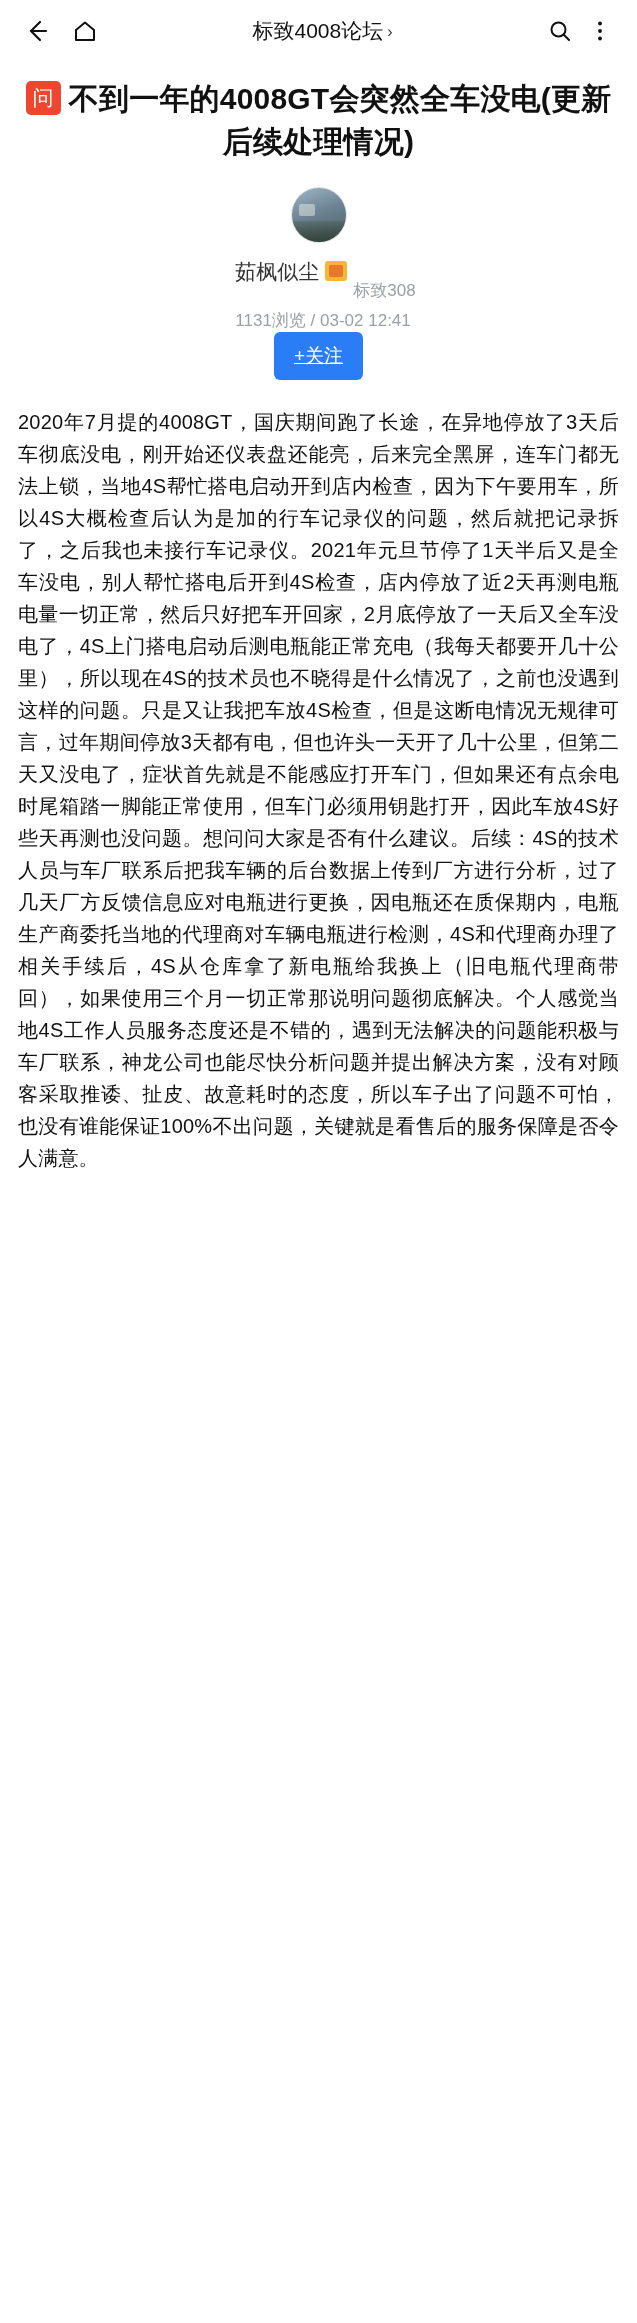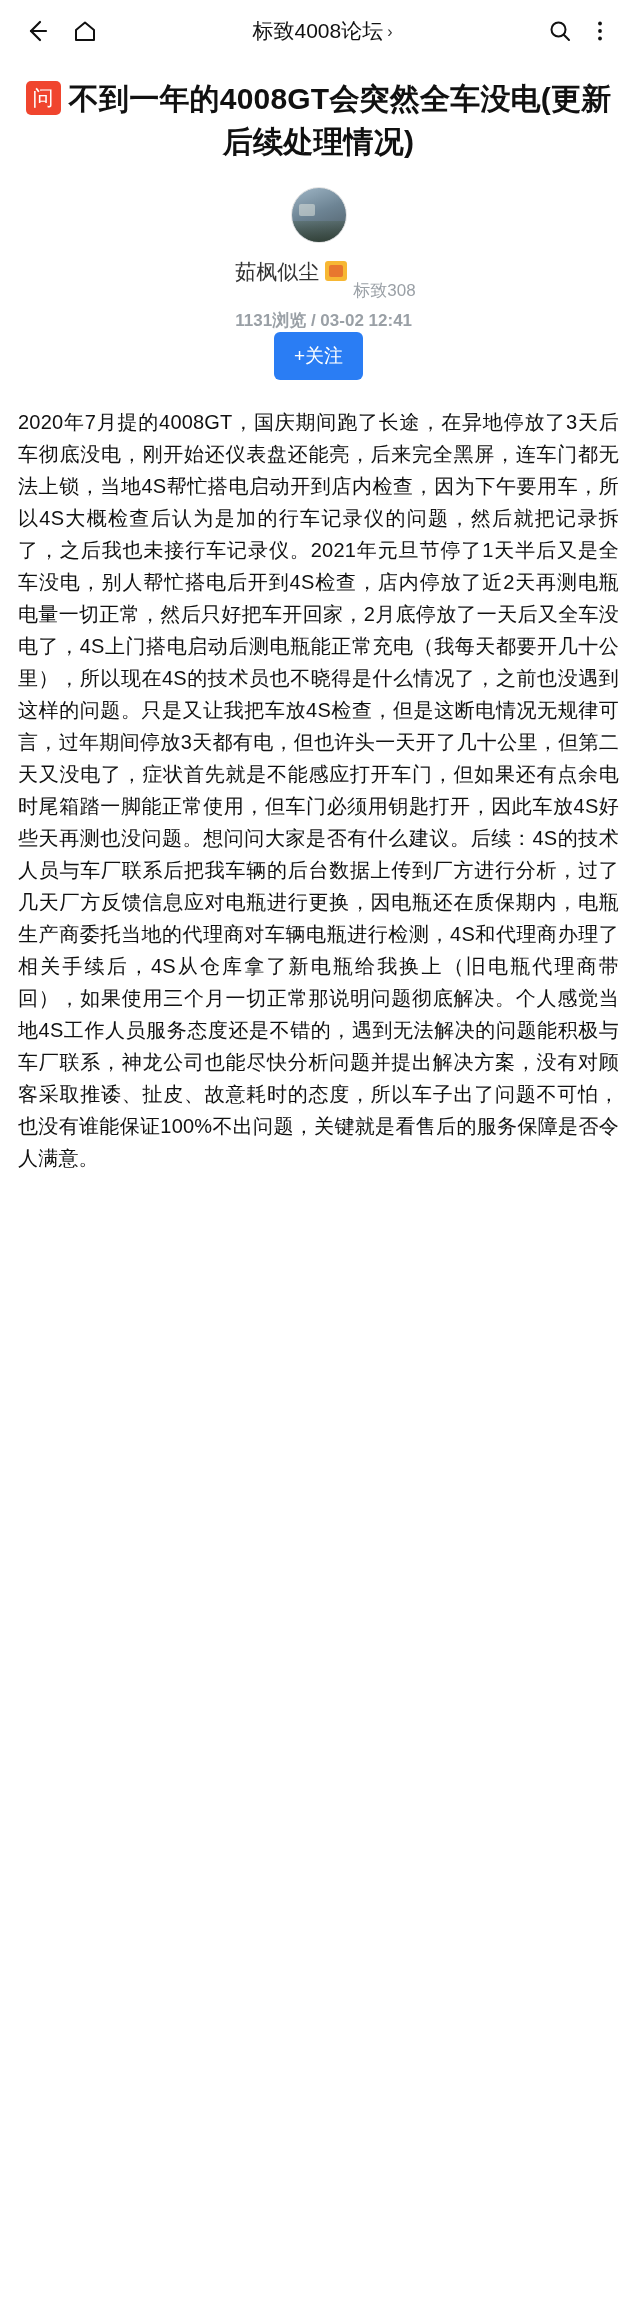--- a/index.html
+++ b/index.html
@@ -161,32 +161,32 @@
   }
   .car-tag {
     font-size: 17px;
     color: #9aa0a6;
     margin-top: 39px;
   }
   .author-line2 {
     margin-top: 10px;
     font-size: 17px;
     color: #9aa0a6;
-    font-weight: bold;
   }
   .follow-btn {
     flex: 0 0 auto;
     background: #2a7df4;
     color: #ffffff;
     font-size: 19px;
     border: none;
     border-radius: 6px;
     padding: 11px 20px;
     cursor: pointer;
     font-family: "Liberation Sans", sans-serif;
+    text-decoration: underline;
   }
 
   
   .post-body {
     padding: 16px 18px 40px 18px;
     font-size: 20px;
     line-height: 1.6;
     color: #111111;
     text-align: justify;
     letter-spacing: 0.2px;

